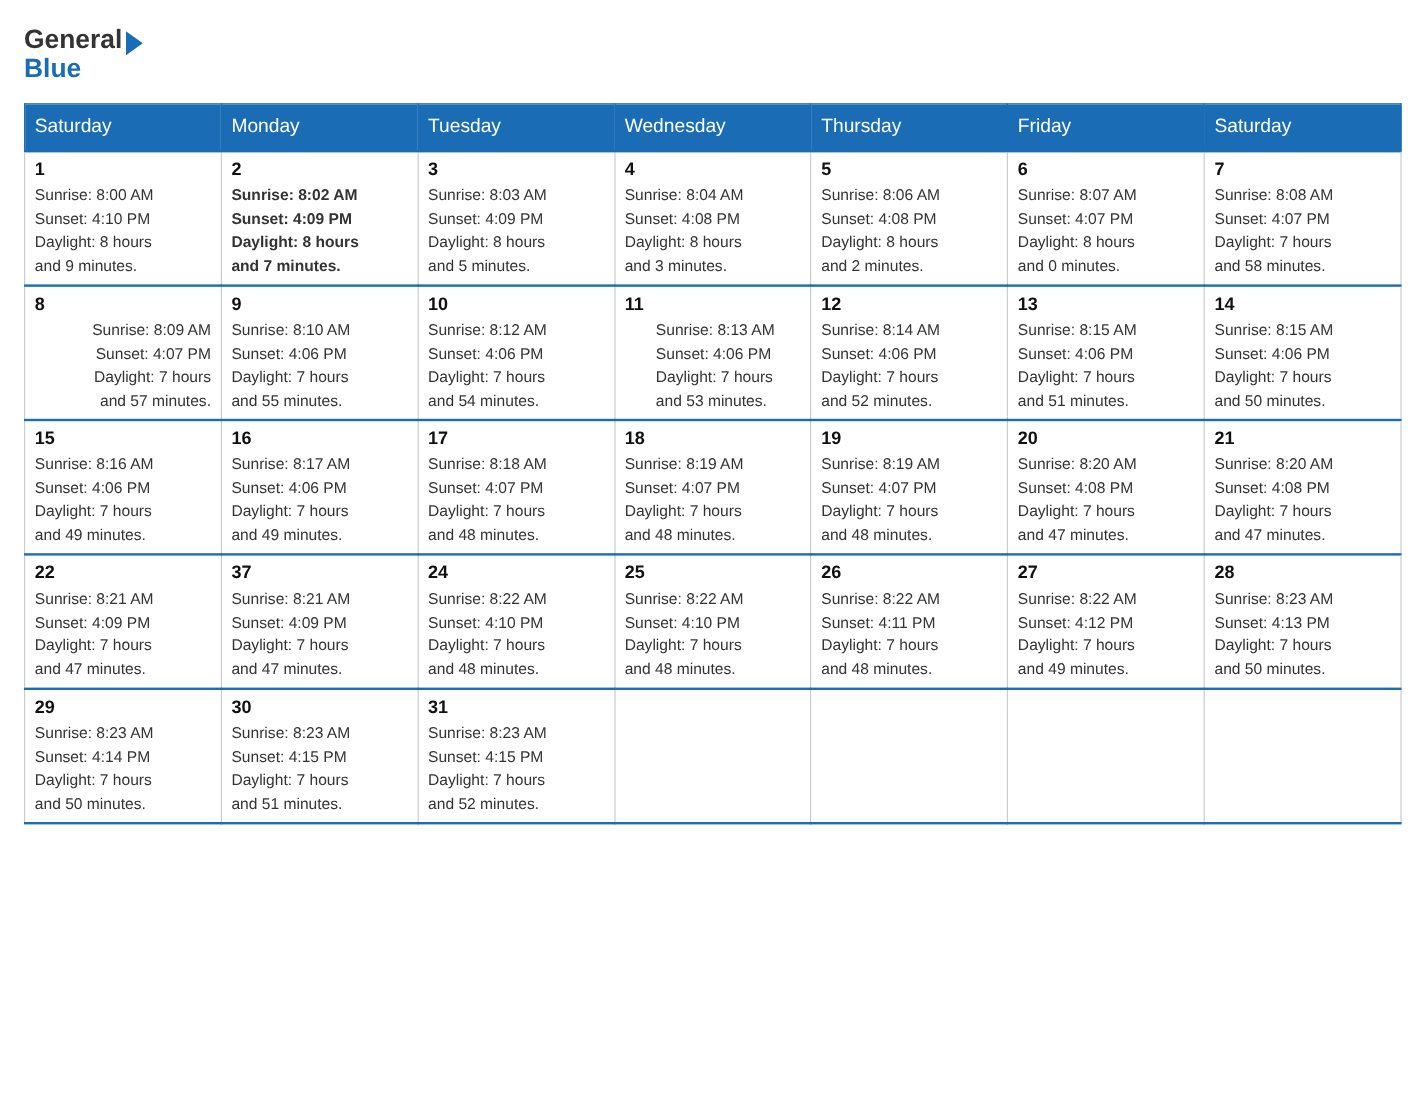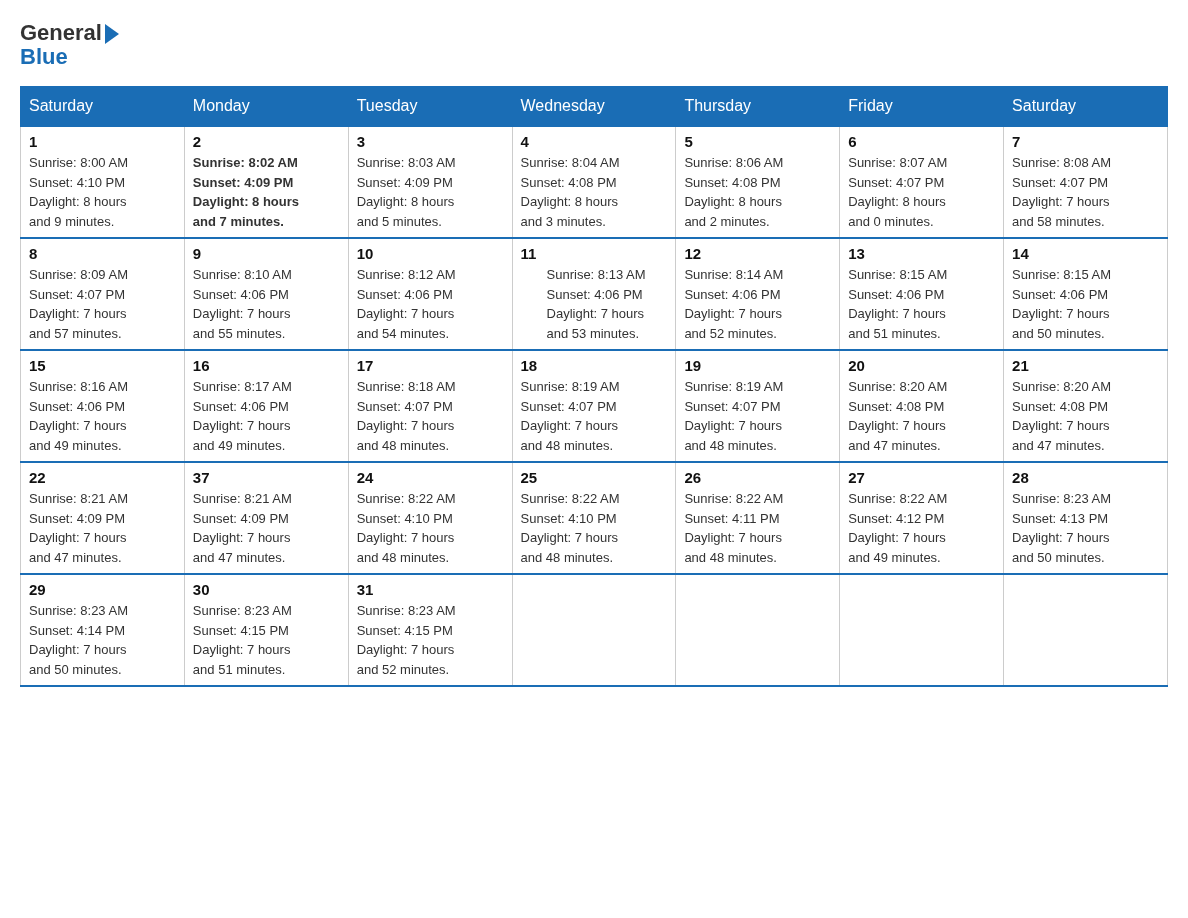--- a/index.html
+++ b/index.html
@@ -16,21 +16,21 @@
       align-items: flex-start;
       margin-bottom: 16px;
     }
     .logo {
       display: flex;
       flex-direction: column;
       align-items: flex-start;
     }
     .logo-top {
       display: flex;
-      align-items: center;
+      align-items: flex-end;
     }
     .logo-general {
       font-size: 22px;
       font-weight: bold;
       color: #333;
     }
     .logo-triangle {
       width: 0;
       height: 0;
       border-left: 14px solid #1a6db5;
@@ -176,21 +176,21 @@
           <span class="day-num">7</span>
           <div class="day-info" style="white-space: pre-line;">Sunrise: 8:08 AM
 Sunset: 4:07 PM
 Daylight: 7 hours
 and 58 minutes.</div>
         </td>
       </tr>
       <tr>
         <td>
           <span class="day-num">8</span>
-          <div class="day-info" style="white-space: pre-line;">Sunrise: 8:09 AM
+          <div class="day-info" style="white-space: pre-line; text-align: right;">Sunrise: 8:09 AM
 Sunset: 4:07 PM
 Daylight: 7 hours
 and 57 minutes.</div>
         </td>
         <td>
           <span class="day-num">9</span>
           <div class="day-info" style="white-space: pre-line;">Sunrise: 8:10 AM
 Sunset: 4:06 PM
 Daylight: 7 hours
 and 55 minutes.</div>

